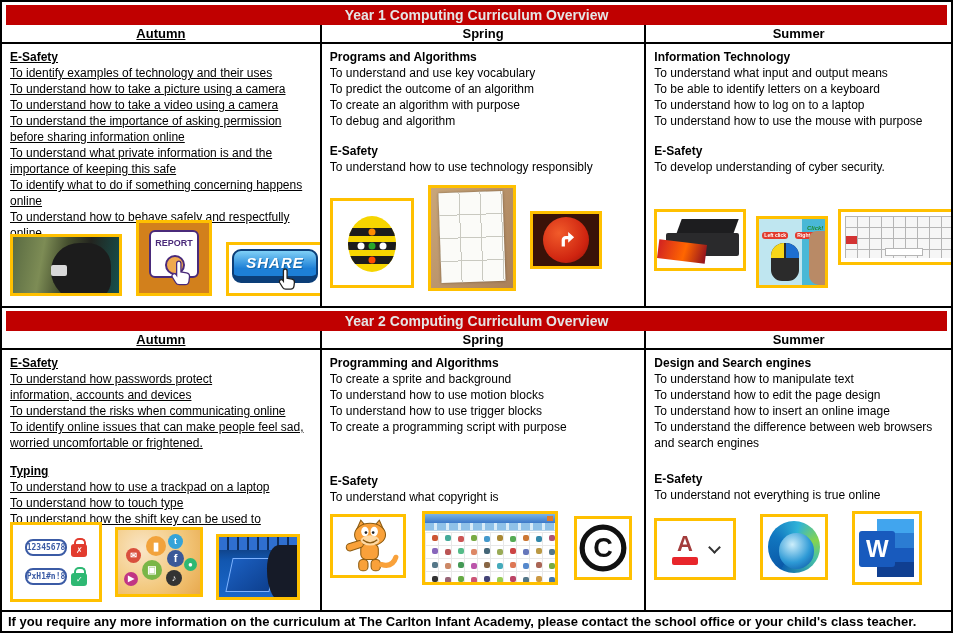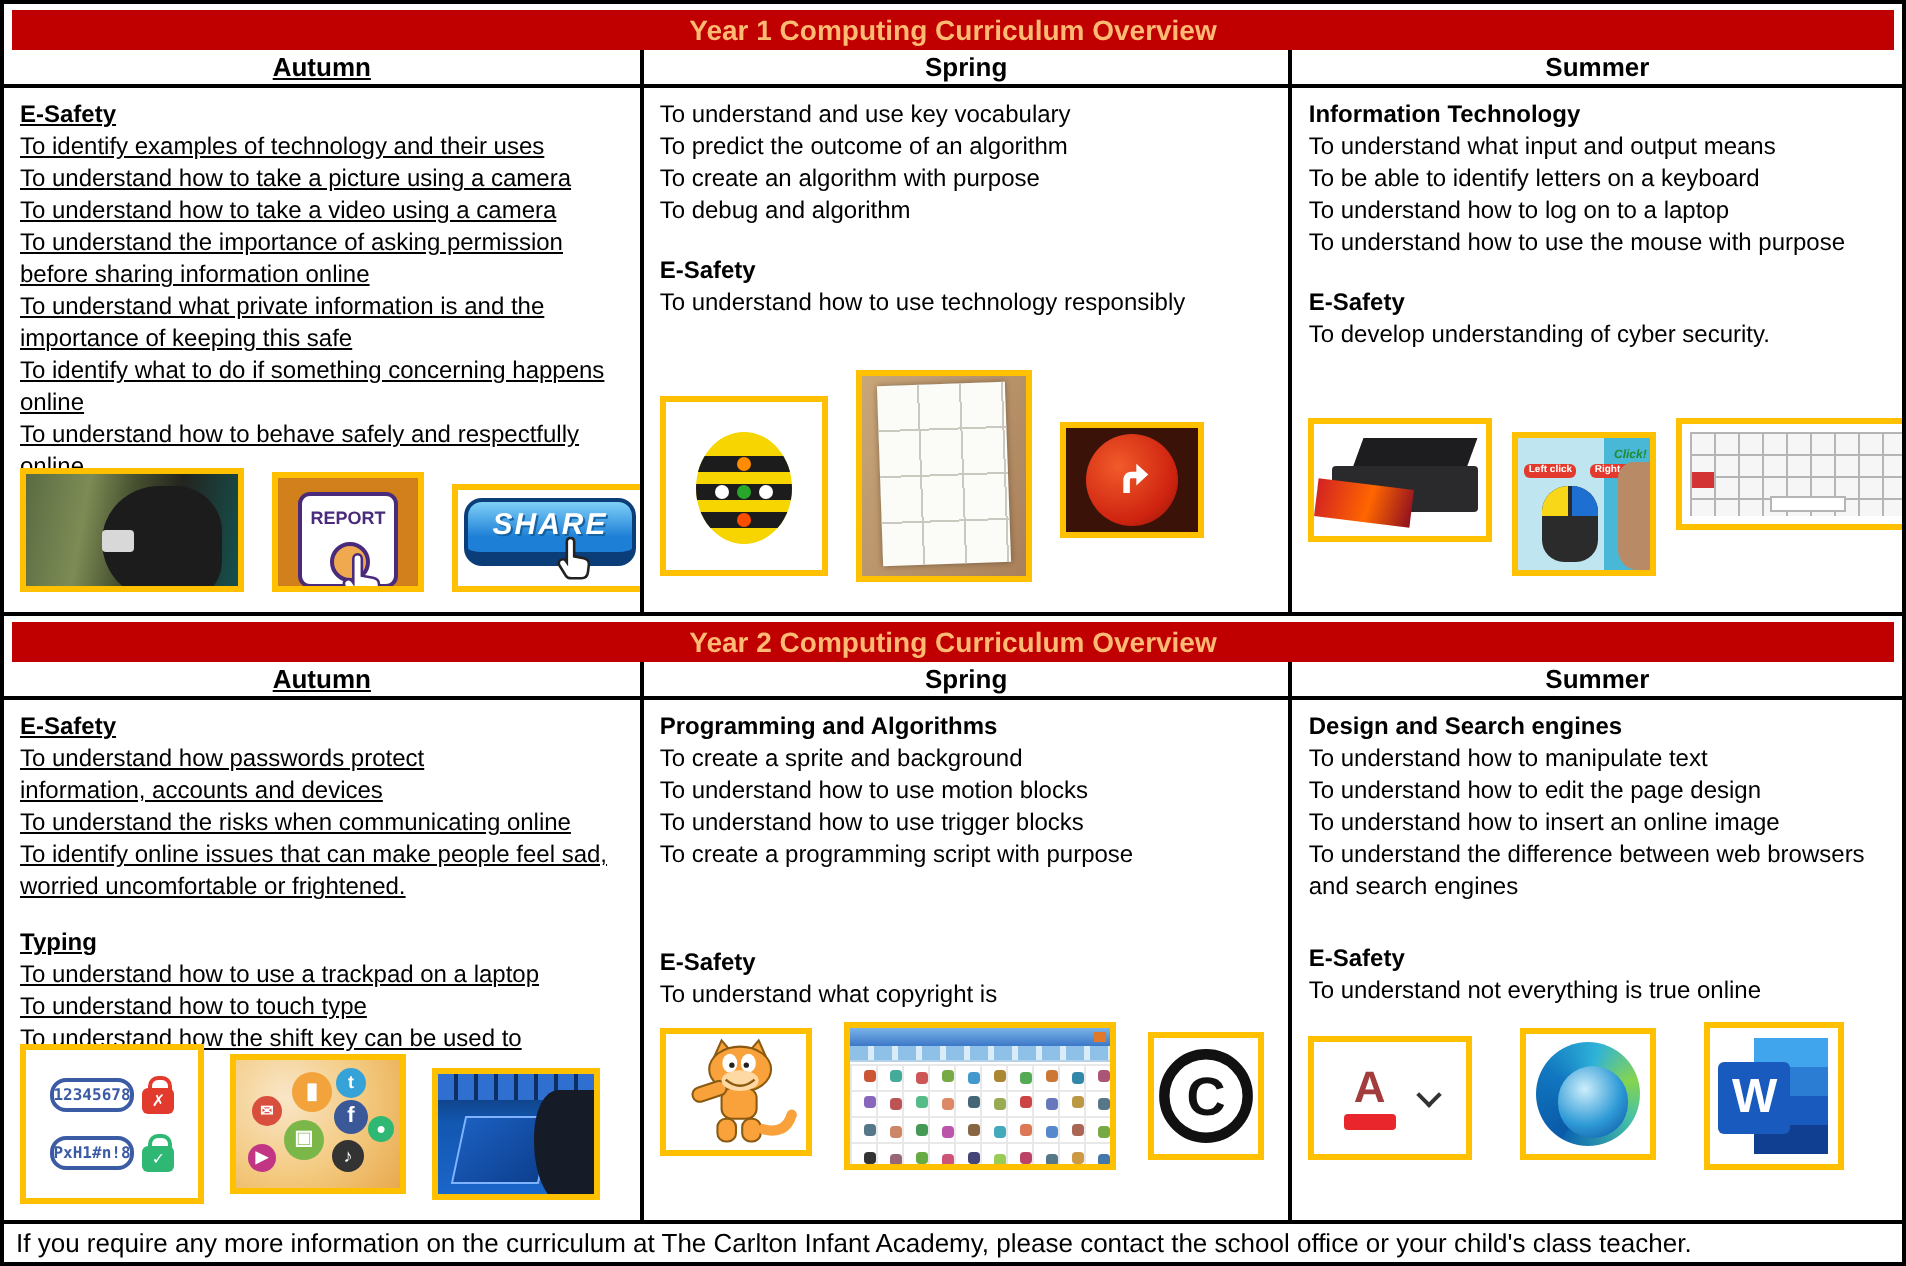--- a/index.html
+++ b/index.html
@@ -9,21 +9,21 @@
     border:2px solid #000;
     background:#fff;
     font-family:"Liberation Sans", sans-serif;
     position:relative;
     overflow:hidden;
   }
   .title-bar {
     height:20px; line-height:20px;
     margin:3px 4px 0 4px;
     background:#C00000;
-    color:#fdba74; font-weight:bold; font-size:14px;
+    color:#e5e5e5; font-weight:bold; font-size:14px;
     text-align:center;
   }
   .hdr-row { display:flex; height:19px; border-bottom:2px solid #000; }
   .hdr-cell {
     font-weight:bold; font-size:13px; text-align:center;
     line-height:17px;
   }
   .body-row { display:flex; border-bottom:2px solid #000; }
   .y1-body { height:264px; }
   .y2-body { height:262px; }
@@ -31,39 +31,39 @@
     padding:5px 8px 0 8px;
     font-size:12px; line-height:16px;
     position:relative; overflow:hidden;
   }
   .col-a { width:33.7%; border-right:2px solid #000;text-decoration:underline; }
   .col-b { width:34.2%; border-right:2px solid #000; }
   .col-c { width:32.1%; }
   .sec-heading { font-weight:bold; }
   .line {}
   .shift-right { margin-left:215px; }
-  .footer-row { height:19px; padding:2px 6px 0 6px; font-weight:normal; font-size:13px; }
+  .footer-row { height:19px; padding:2px 6px 0 6px; font-weight:bold; font-size:13px; }
 
   
   .img-row { position:absolute; left:8px; display:flex; align-items:flex-end; gap:14px; }
   .img {
     border:3px solid #FFC000; background:#fff;
     position:relative; overflow:hidden; flex:none;
   }
 
   
   .child-photo { width:112px; height:62px;
     background:linear-gradient(100deg,#5a6b42 0%,#7d8c55 28%,#46502f 48%,#23241f 68%,#15514e 100%); }
   .child-photo .blob { position:absolute; right:8px; top:6px; width:60px; height:58px;
     background:#1c1c1c; border-radius:55% 45% 40% 60%; }
   .child-photo .cam { position:absolute; left:38px; top:28px; width:16px; height:11px;
     background:#d8d8d8; border-radius:2px; }
 
   
-  .report-graphic { width:76px; height:60px; background:#d2801c;
+  .report-graphic { width:76px; height:76px; background:#d2801c;
     display:flex; justify-content:center;margin-top:20px; }
   .report-label { margin-top:7px; background:#fff; border:2px solid #4a2a7a; border-radius:6px;
     color:#4a2a7a; font-weight:bold; font-size:9px; padding:3px 4px 26px 4px; height:48px; }
   .report-circle { position:absolute; left:26px; top:32px; width:20px; height:20px;
     background:#f0a94f; border:2px solid #4a2a7a; border-radius:50%; }
   .report-hand { position:absolute; left:30px; top:36px; }
 
   
   .share-graphic { width:98px; height:54px; display:flex; align-items:flex-start; justify-content:center; }
   .share-btn { margin-top:4px; width:86px; height:34px; border-radius:9px;
@@ -234,20 +234,21 @@
               <svg width="22" height="26" viewBox="0 0 24 28">
                   <path d="M9 2c1.2 0 2 .9 2 2.2V12l5.2 1c1.8.35 3 1.6 2.8 3.6l-.5 4.2c-.25 2-1.6 3.2-3.6 3.2H9.5c-1.5 0-2.6-.6-3.3-1.8L3 17c-.8-1.4-.3-2.7 1-3.2 1-.4 2 0 2.6.9l.4.6V4.2C7 2.9 7.8 2 9 2z" fill="#fff" stroke="#222" stroke-width="1.4"></path>
                 </svg>
             </div>
           </div>
         </div>
       </div>
 
       <div class="body-cell col-b">
         <div class="section">
+          <div class="sec-heading">Programs and Algorithms</div>
           <div class="line">To understand and use key vocabulary</div>
           <div class="line">To predict the outcome of an algorithm</div>
           <div class="line">To create an algorithm with purpose</div>
           <div class="line">To debug and algorithm</div>
         </div>
         <div class="section" style="margin-top:14px">
           <div class="sec-heading">E-Safety</div>
           <div class="line">To understand how to use technology responsibly</div>
         </div>
         <div class="img-row" style="bottom:15px">

